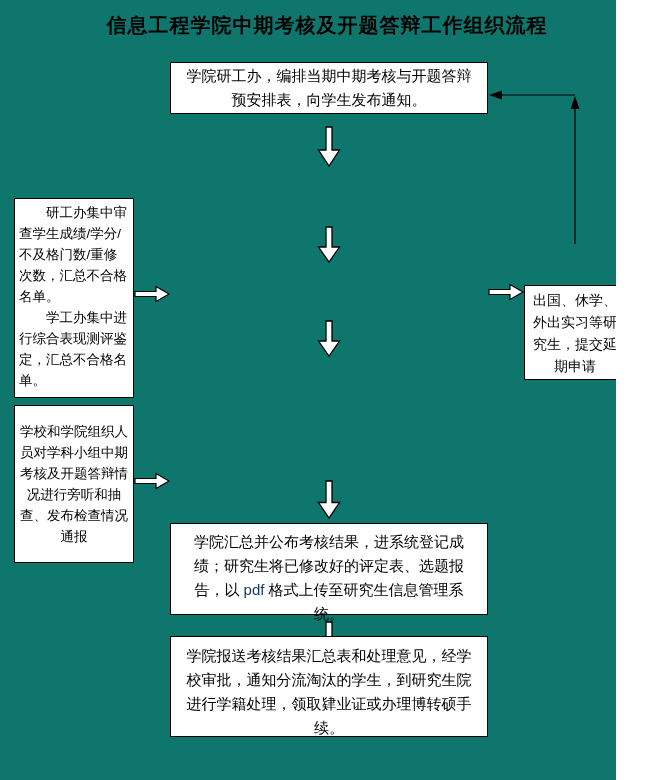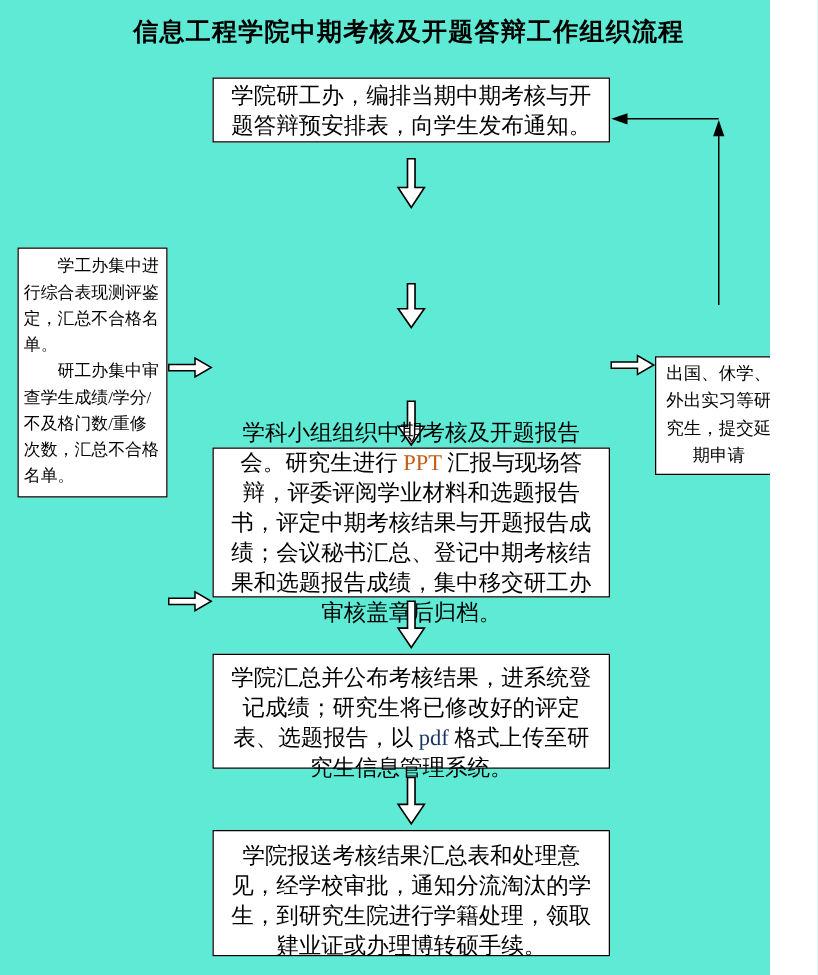--- a/index.html
+++ b/index.html
@@ -1,36 +1,36 @@
 <!DOCTYPE html>
 <html><head>
 <meta charset="utf-8">
 <style>
   html,body{margin:0;padding:0;background:#ffffff;}
   .canvas{
     position:relative;
     width:616px;height:780px;
-    background:#5eead4;
-    font-family:Liberation Serif, serif;
+    background:#0f766e;
+    font-family:Liberation Sans, sans-serif;
     color:#000;
     overflow:hidden;
   }
   .title{
     position:absolute;left:0;top:12px;width:654px;
     text-align:center;font-size:20px;font-weight:bold;
     letter-spacing:1px;
   }
   .box{
     position:absolute;
     border:1px solid #000;
     background:#fff;
     box-sizing:border-box;
     display:flex;align-items:center;justify-content:center;
     text-align:center;
-    font-size:18px;line-height:24px;
+    font-size:15px;line-height:24px;
     padding:2px 14px;
   }
   .box.top-align{align-items:flex-start;}
   .box p{margin:0;}
   .main-box{left:170px;width:318px;}
   .side-box{
     font-size:13.5px;line-height:21px;
     padding:3px 4px;
   }
   .side-box .para{text-indent:2em;text-align:left;margin:0;}
@@ -62,51 +62,51 @@
     </svg>
   </div>
 
 
   <div class="arrow" style="left:316px;top:320px;">
     <svg width="26" height="38" viewBox="0 0 26 38">
       <path d="M10 1 L16 1 L16 21 L23.5 21 L13 36 L2.5 21 L10 21 Z" fill="#fff" stroke="#000" stroke-width="1.3"></path>
     </svg>
   </div>
 
-  <div class="box main-box" style="top:358px;height:120px;">
-    <p><span>学科小组组织中期考核及开题报告会。研究生进行 </span><span style="color: rgb(197, 90, 17);">PPT</span><span> 汇报与现场答辩，评委评阅学业材料和选题报告书，评定中期考核结果与开题报告成绩；会议秘书汇总、登记中期考核结果和选题报告成绩，集中移交研工办审核盖章后归档。</span></p>
-  </div>
 
   <div class="arrow" style="left:316px;top:480px;">
     <svg width="26" height="40" viewBox="0 0 26 40">
       <path d="M10 1 L16 1 L16 22.5 L23.5 22.5 L13 38 L2.5 22.5 L10 22.5 Z" fill="#fff" stroke="#000" stroke-width="1.3"></path>
     </svg>
   </div>
 
   <div class="box main-box top-align" style="top:523px;height:92px;padding-top:6px;">
     <p><span>学院汇总并公布考核结果，进系统登记成绩；研究生将已修改好的评定表、选题报告，以 </span><span style="color: rgb(23, 54, 93);">pdf</span><span> 格式上传至研究生信息管理系统。</span></p>
   </div>
 
   <div class="arrow" style="left:316px;top:621px;">
     <svg width="26" height="40" viewBox="0 0 26 40">
       <path d="M10 1 L16 1 L16 22.5 L23.5 22.5 L13 38 L2.5 22.5 L10 22.5 Z" fill="#fff" stroke="#000" stroke-width="1.3"></path>
     </svg>
   </div>
 
-  <div class="box main-box top-align" style="top:664px;height:101px;padding-top:7px;">
+  <div class="box main-box top-align" style="top:636px;height:101px;padding-top:7px;">
     <p>学院报送考核结果汇总表和处理意见，经学校审批，通知分流淘汰的学生，到研究生院进行学籍处理，领取肄业证或办理博转硕手续。</p>
   </div>
 
   <div class="box side-box" style="left:14px;top:198px;width:120px;height:200px;align-items:flex-start;">
     <div>
+      <p class="para">研工办集中审查学生成绩/学分/不及格门数/重修次数，汇总不合格名单。</p>
       <p class="para">学工办集中进行综合表现测评鉴定，汇总不合格名单。</p>
-      <p class="para">研工办集中审查学生成绩/学分/不及格门数/重修次数，汇总不合格名单。</p>
     </div>
   </div>
 
+  <div class="box side-box" style="left:14px;top:405px;width:120px;height:158px;">
+    <p>学校和学院组织人员对学科小组中期考核及开题答辩情况进行旁听和抽查、发布检查情况通报</p>
+  </div>
 
   <div class="box side-box" style="left:524px;top:244px;width:102px;height:95px;font-size:14px;line-height:22px;margin-top:41px;">
     <p>出国、休学、外出实习等研究生，提交延期申请</p>
   </div>
 
   <div class="arrow" style="left:134px;top:285px;">
     <svg width="37" height="18" viewBox="0 0 37 18">
       <path d="M1 6.5 L22 6.5 L22 1.5 L35 9 L22 16.5 L22 11.5 L1 11.5 Z" fill="#fff" stroke="#000" stroke-width="1.2"></path>
     </svg>
   </div>

